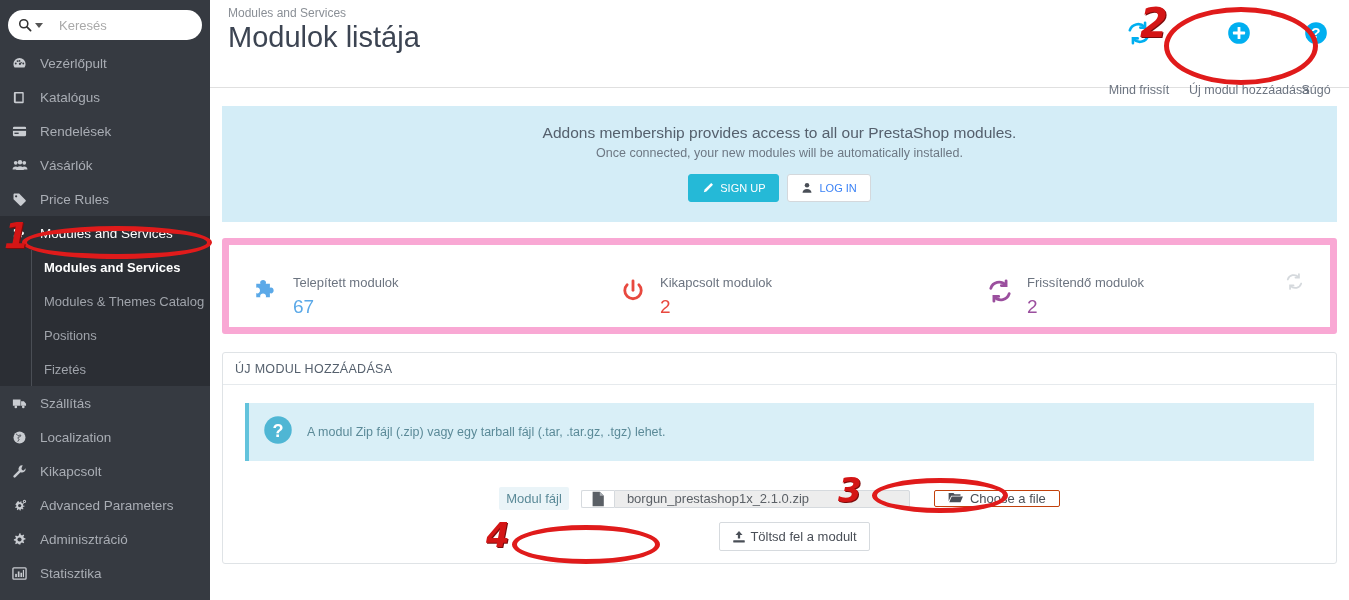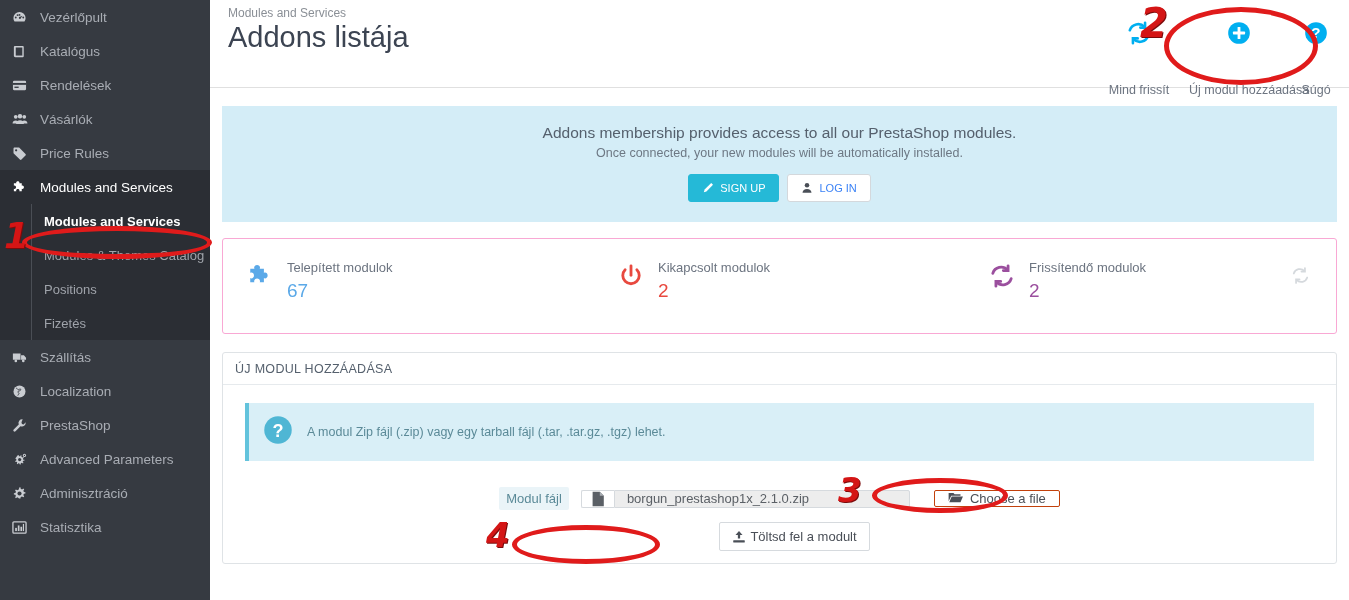--- a/index.html
+++ b/index.html
@@ -161,25 +161,25 @@
     border-radius: 3px;
     cursor: pointer;
     white-space: nowrap;
   }
   .btn-signup { background: #25b9d7; color: #ffffff; border: 1px solid #25b9d7; }
   .btn-login { background: #ffffff; color: #3b82f6; border: 1px solid #d4d8dc; justify-content: space-between; }
 
   .stats-panel {
     margin-top: 16px;
     background: #ffffff;
-    border: 1px solid #f9a8d4;
+    border: 7px solid #f9a8d4;
     border-radius: 3px;
     height: 96px;
     display: flex;
-    align-items: flex-start;
+    align-items: center;
     position: relative;
   }
   .stat {
     flex: 1 1 0;
     display: flex;
     align-items: flex-start;
     padding: 22px 0 0 24px;
   }
   .stat-ico { margin-right: 14px; margin-top: 2px; }
   .stat-label { font-size: 13px; color: #6c7480; line-height: 1.1; }
@@ -302,20 +302,28 @@
     pointer-events: none;
     z-index: 51;
     line-height: 1;
   }
 </style>
 </head>
 <body>
 
 <div id="sidebar">
 
+  <div class="search-wrap">
+    <svg width="14" height="14" viewBox="0 0 16 16">
+      <circle cx="6.6" cy="6.6" r="4.6" fill="none" stroke="#333" stroke-width="1.8"></circle>
+      <line x1="10.2" y1="10.2" x2="14.4" y2="14.4" stroke="#333" stroke-width="2" stroke-linecap="round"></line>
+    </svg>
+    <span class="caret-down"></span>
+    <input class="search-input" type="text" placeholder="Keresés" style="">
+  </div>
 
   <div class="nav-item">
     <span class="nav-ico">
       <svg width="15" height="15" viewBox="0 0 16 16" fill="currentColor">
         <path d="M8 2a6.5 6.5 0 0 0-6.5 6.5c0 1.4.45 2.7 1.2 3.8h10.6A6.45 6.45 0 0 0 14.5 8.5 6.5 6.5 0 0 0 8 2zm-4 5a1 1 0 1 1 0 2 1 1 0 0 1 0-2zm1.9-2.6a1 1 0 1 1 0 2 1 1 0 0 1 0-2zM12 7a1 1 0 1 1 0 2 1 1 0 0 1 0-2zM8 4.2a1 1 0 1 1 0 2 1 1 0 0 1 0-2zm.6 3.1 2.6-1.3-1.7 2.4a1.1 1.1 0 1 1-.9-1.1z"></path>
       </svg>
     </span>
     <span class="nav-label">Vezérlőpult</span>
   </div>
 
@@ -406,21 +414,21 @@
     </span>
     <span class="nav-label">Localization</span>
   </div>
 
   <div class="nav-item">
     <span class="nav-ico">
       <svg width="15" height="15" viewBox="0 0 16 16" fill="currentColor">
         <path d="M11.4 1.4a4 4 0 0 0-4.2 5.5L1.8 12.3a1.3 1.3 0 0 0 1.9 1.9l5.4-5.4a4 4 0 0 0 5.5-4.2l-2.2 2.2-1.8-.5-.5-1.8z"></path>
       </svg>
     </span>
-    <span class="nav-label">PrestaShop</span>
+    <span class="nav-label">Kikapcsolt</span>
   </div>
 
   <div class="nav-item">
     <span class="nav-ico">
       <svg width="16" height="15" viewBox="0 0 18 16" fill="currentColor">
         <path d="M6.4 3.2 7.4 3l.5 1.3 1.4.1.5-1.3 1 .3-.2 1.4 1 .9 1.3-.6.5.9-1.1.9.3 1.3 1.4.2-.1 1-1.4.1-.5 1.2 1 1-.7.7-1.2-.7-1.2.6-.1 1.4h-1l-.4-1.3-1.4-.2-.8 1.1-.8-.5.5-1.3-.8-1.1-1.4.2-.2-1 1.3-.5.1-1.4-1.2-.7z"></path>
         <circle cx="8.6" cy="8.1" r="1.8" fill="#363a41"></circle>
         <circle cx="14" cy="3.4" r="1.8"></circle>
         <circle cx="14" cy="3.4" r=".7" fill="#363a41"></circle>
       </svg>
@@ -450,21 +458,21 @@
     </span>
     <span class="nav-label">Statisztika</span>
   </div>
 
 </div>
 
 <div id="main">
 
   <div id="header">
     <div class="breadcrumb">Modules and Services</div>
-    <h1 class="page-title">Addons listája</h1>
+    <h1 class="page-title">Modulok listája</h1>
 
     <div class="header-actions">
 
       <div class="hact">
         <div class="hact-ico">
           <svg width="26" height="26" viewBox="0 0 24 24" fill="none" stroke="#00aff0" stroke-width="2.4" stroke-linecap="round">
             <path d="M3.5 9.5A8 8 0 0 1 17 6.4"></path>
             <polyline points="17.6,2.6 17.6,7 13.2,7" fill="none"></polyline>
             <path d="M20.5 14.5A8 8 0 0 1 7 17.6"></path>
             <polyline points="6.4,21.4 6.4,17 10.8,17" fill="none"></polyline>

